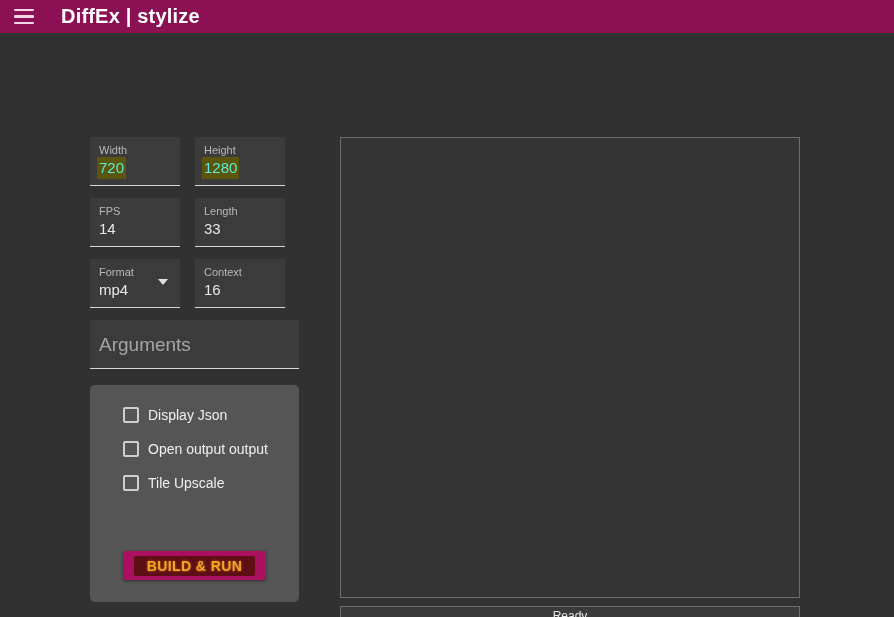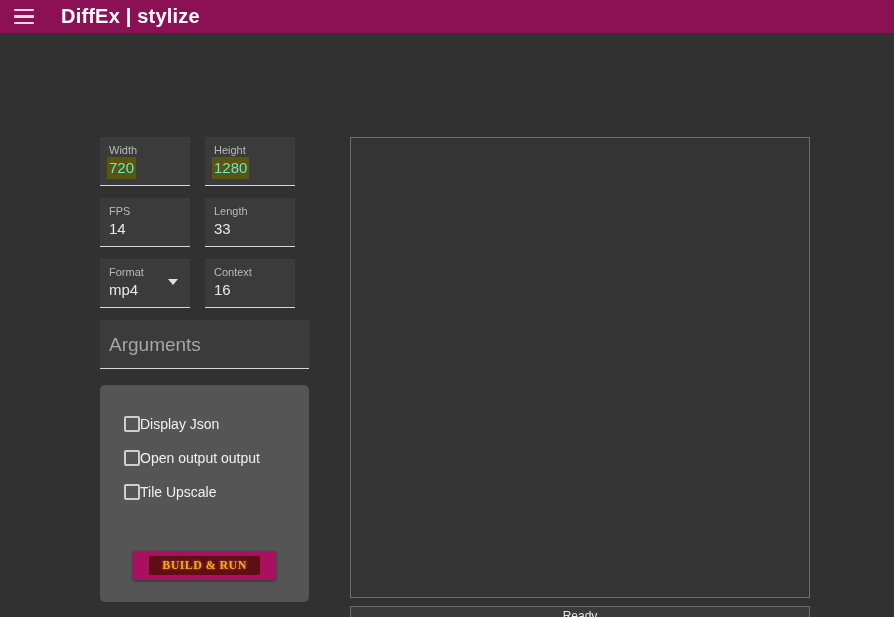--- a/index.html
+++ b/index.html
@@ -46,21 +46,20 @@
     font-size: 20px;
     font-weight: bold;
     letter-spacing: 0.2px;
   }
 
   
   .content {
     position: relative;
     width: 756px;
     height: 584px;
-    margin-left: 10px;
   }
 
   
   .left-col {
     position: absolute;
     left: 90px;
     top: 104px;
     width: 209px;
   }
 
@@ -130,22 +129,22 @@
     margin-top: 16px;
     width: 209px;
     height: 217px;
     background: #555555;
     border-radius: 5px;
     padding: 22px 0 0 0;
     position: relative;
   }
   .check-row {
     display: flex;
-    align-items: center;
-    padding-left: 24px;
+    gap: 9px;
+    padding-left: 33px;
     height: 34px;
     cursor: pointer;
   }
   .checkbox {
     width: 16px;
     height: 16px;
     border: 2px solid #cfcfcf;
     border-radius: 2px;
     background: transparent;
     flex: 0 0 auto;
@@ -166,27 +165,26 @@
     border-radius: 3px;
     display: flex;
     align-items: center;
     justify-content: center;
     cursor: pointer;
     box-shadow: 0 1px 3px rgba(0,0,0,0.45);
   }
   .build-btn-text {
     background: #5e0f14;
     color: #f5a623;
-    font-size: 12px;
+    font-size: 14px;
     font-weight: bold;
     letter-spacing: 0.4px;
     padding: 2px 13px;
     border-radius: 2px;
     text-shadow: 0 0 3px rgba(255,170,40,0.55);
-    font-family: Liberation Serif, serif;
   }
 
   
   .preview-panel {
     position: absolute;
     left: 340px;
     top: 104px;
     width: 460px;
     height: 461px;
     background: #343434;

